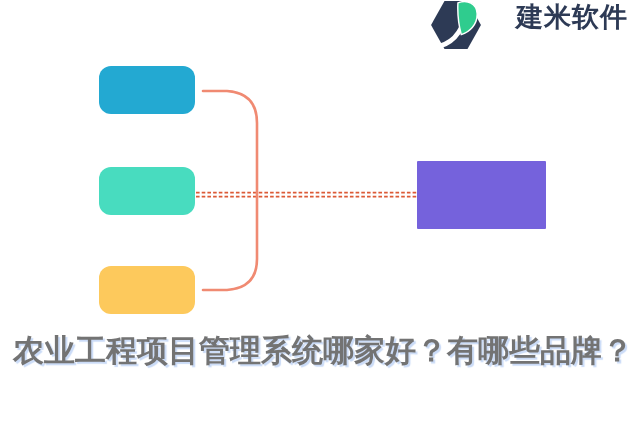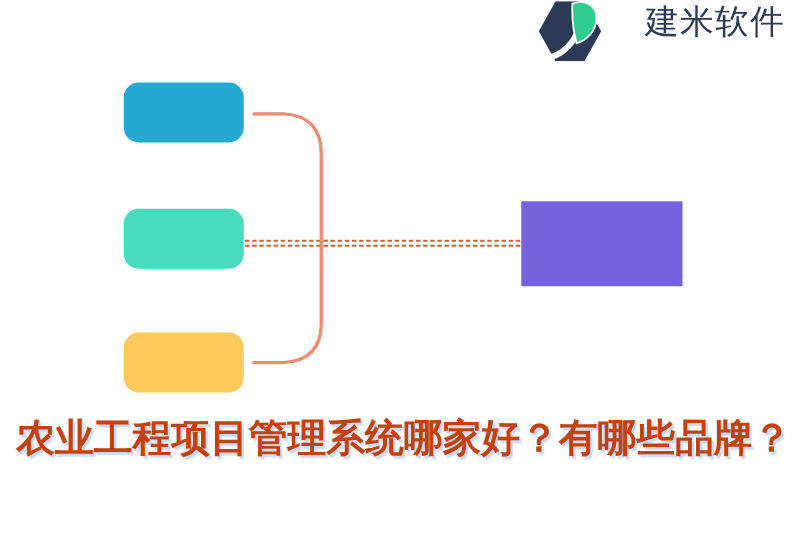--- a/index.html
+++ b/index.html
@@ -11,21 +11,21 @@
     font-family:"Liberation Sans","DejaVu Sans",sans-serif;
   }
   
   .logo{
     position:absolute;top:1px;right:12px;
     display:flex;align-items:flex-start;
   }
   .logo-icon{width:52px;height:48px;display:block;margin-right:6px;}
   .logo-text{display:flex;flex-direction:column;}
   .brand-name{
-    font-size:27px;font-weight:400;letter-spacing:1px;
+    font-size:27px;font-weight:700;letter-spacing:1px;
     line-height:1.2;white-space:nowrap;margin-left:28px;
   }
   .brand-subtitle{
     font-size:10.5px;font-weight:700;letter-spacing:1.9px;
     margin-top:1px;white-space:nowrap;
   }
   
   .node{position:absolute;left:99px;width:96px;height:48px;border-radius:12px;}
   .node-top{top:66px;}
   .node-middle{top:167px;}
@@ -67,15 +67,15 @@
   <div class="node-right" style="background-color: rgb(117, 98, 220);"></div>
 
   <svg class="connectors" viewBox="0 0 640 427" aria-hidden="true">
 
     <line x1="196" y1="192.6" x2="417" y2="192.6" stroke-width="1.7" stroke-dasharray="3.6 2.1" style="stroke: rgb(220, 90, 54);"></line>
     <line x1="196" y1="196.6" x2="417" y2="196.6" stroke-width="1.7" stroke-dasharray="3.6 2.1" style="stroke: rgb(220, 90, 54);"></line>
 
     <path d="M203 91 H227 Q257 93 257 123 V259 Q257 288 227 290 H203" fill="none" stroke-width="2.6" stroke-linecap="round" style="stroke: rgb(240, 138, 114);"></path>
   </svg>
 
-  <div class="headline" style="color: #c2410c;">农业工程项目管理系统哪家好？有哪些品牌？</div>
+  <div class="headline" style="color: #737373;">农业工程项目管理系统哪家好？有哪些品牌？</div>
 
 </div>
 
 </body></html>

